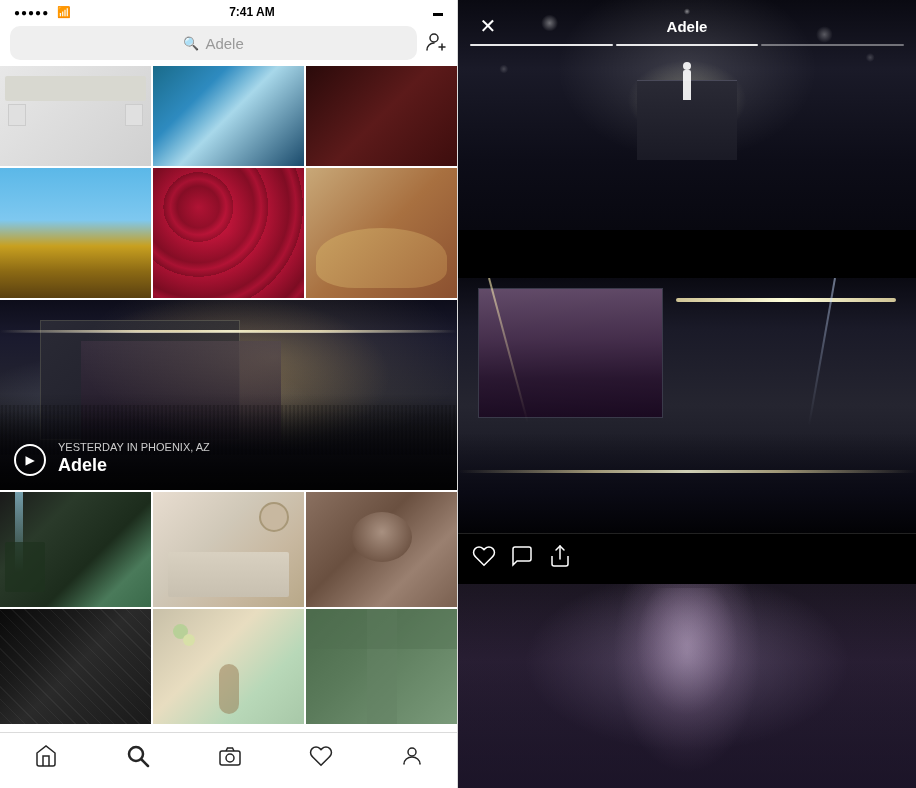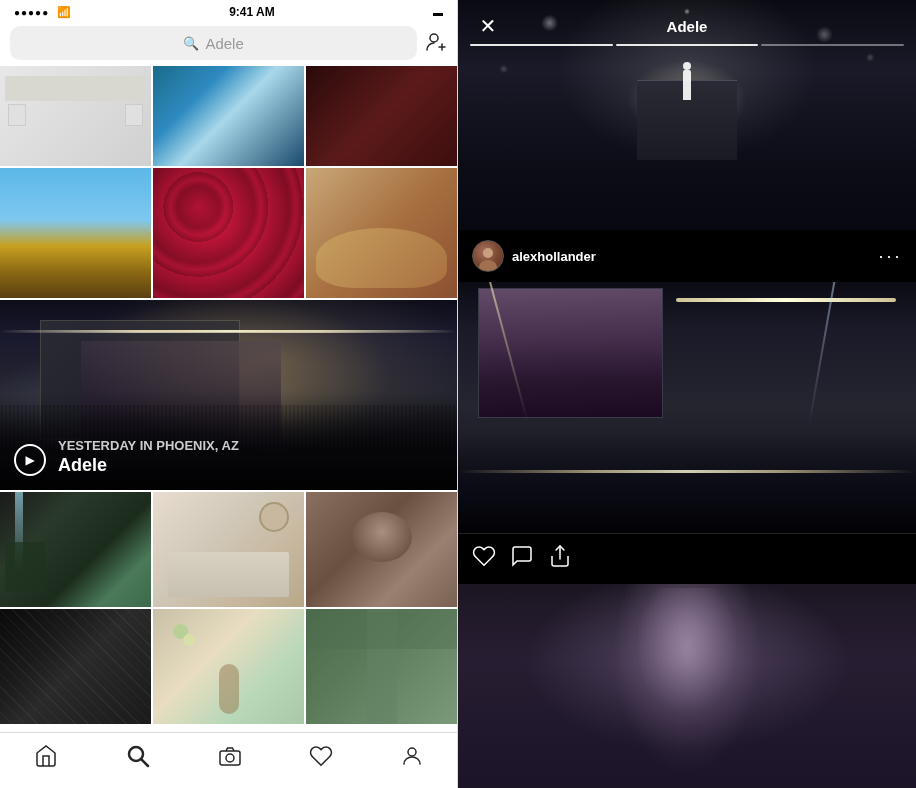--- a/index.html
+++ b/index.html
@@ -160,22 +160,22 @@
     }
     .featured-overlay {
       position: absolute;
       bottom: 0;
       left: 0; right: 0;
       padding: 20px 14px 14px;
       background: linear-gradient(to top, rgba(0,0,0,0.7) 0%, transparent 100%);
       color: #fff;
     }
     .featured-meta {
-      font-size: 13px;
-      font-weight: 700;
+      font-size: 11px;
+      font-weight: 400;
       color: #ccc;
       margin-bottom: 2px;
       margin-top: 28px;
     }
     .featured-title {
       font-size: 18px;
       font-weight: 700;
       color: #fff;
     }
     .play-btn {
@@ -517,21 +517,21 @@
 </head>
 <body>
 
 <div class="left-panel">
 
   <div class="status-bar">
     <div class="status-bar-left">
       <span style="font-size:10px; letter-spacing:1px;">●●●●●</span>
       <span style="font-size:11px; margin-left:4px;">📶</span>
     </div>
-    <div class="status-bar-center">9:41 AM</div>
+    <div class="status-bar-center">7:41 AM</div>
     <div class="status-bar-right">
       <span style="font-size:10px;">▬</span>
     </div>
   </div>
 
   <div class="search-bar-row">
     <div class="search-bar">
       <span style="color:#999; font-size:13px;">🔍</span>
       <span style="color:#999; font-size:15px;">Adele</span>
     </div>
@@ -695,32 +695,20 @@
     <div class="story-title">Adele</div>
     <div class="story-placeholder"></div>
   </div>
 
   <div class="story-progress">
     <div class="progress-seg done"></div>
     <div class="progress-seg done"></div>
     <div class="progress-seg"></div>
   </div>
 
-  <div class="post-author-row">
-    <div class="author-left">
-      <div class="author-avatar">
-        <svg width="30" height="30" viewBox="0 0 30 30">
-          <circle cx="15" cy="12" r="5" fill="#c8a080"></circle>
-          <ellipse cx="15" cy="26" rx="9" ry="7" fill="#a07050"></ellipse>
-        </svg>
-      </div>
-      <span class="author-name">alexhollander</span>
-    </div>
-    <div class="more-btn">···</div>
-  </div>
 
   <div class="concert-main">
     <div class="concert-screen-main">
       <div class="concert-face-main"></div>
     </div>
     <div class="stage-lights-main"></div>
     <div class="beam-left"></div>
     <div class="beam-right"></div>
     <div class="audience-dots"></div>
     <div class="crowd-main"></div>

